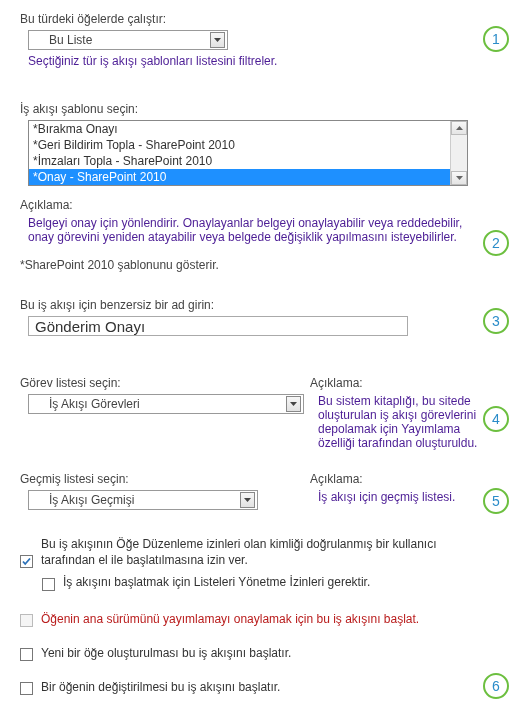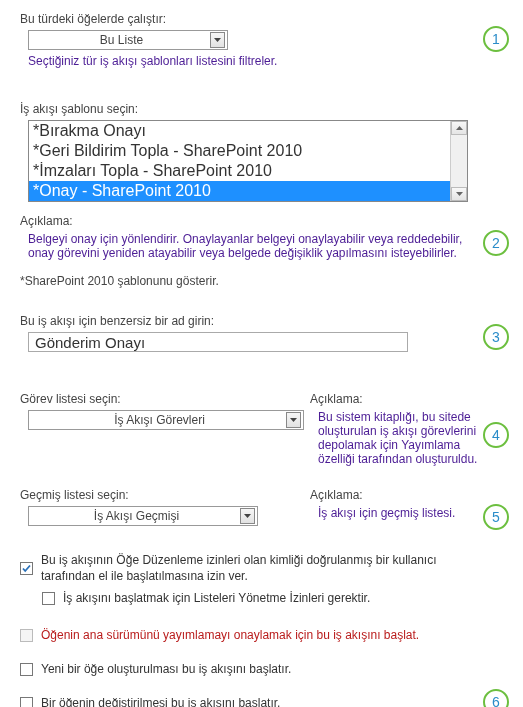--- a/index.html
+++ b/index.html
@@ -24,22 +24,21 @@
   
   .select {
     display: inline-flex;
     align-items: center;
     justify-content: space-between;
     width: 200px;
     height: 20px;
     border: 1px solid #999;
     background: #fff;
     box-sizing: border-box;
-    padding: 0 2px 0 4px;
-    text-align: center;
+    padding: 0 2px 0 20px;
   }
   .select .sel-text { flex: 1; overflow: hidden; white-space: nowrap; }
   .select .sel-btn {
     width: 15px; height: 16px;
     border: 1px solid #888;
     background: linear-gradient(#f6f6f6,#e2e2e2);
     display: flex; align-items: center; justify-content: center;
     box-sizing: border-box;
   }
   .select .sel-btn svg { display: block; }
@@ -50,21 +49,21 @@
     width: 440px;
     box-sizing: border-box;
     display: flex;
   }
   .listbox {
     flex: 1;
     background: #fff;
   }
   .listbox .item {
     padding: 1px 4px;
-    font-size: 16px;
+    font-size: 12px;
     color: #333;
     white-space: nowrap;
   }
   .listbox .item.selected {
     background: #1e90ff;
     color: #fff;
   }
   .scrollbar {
     width: 16px;
     background: #efefef;
@@ -100,21 +99,21 @@
     align-items: flex-start;
     gap: 30px;
   }
   .col-l { width: 260px; }
   .col-r { flex: 1; color: #555; }
   .col-r .label { color: #444; }
 
   
   .cbx-row {
     display: flex;
-    align-items: center;
+    align-items: flex-end;
     gap: 8px;
     margin: 6px 0;
   }
   .cbx {
     width: 13px; height: 13px;
     border: 1px solid #777;
     background: #fff;
     box-sizing: border-box;
     display: flex; align-items: center; justify-content: center;
     margin-top: 1px;

